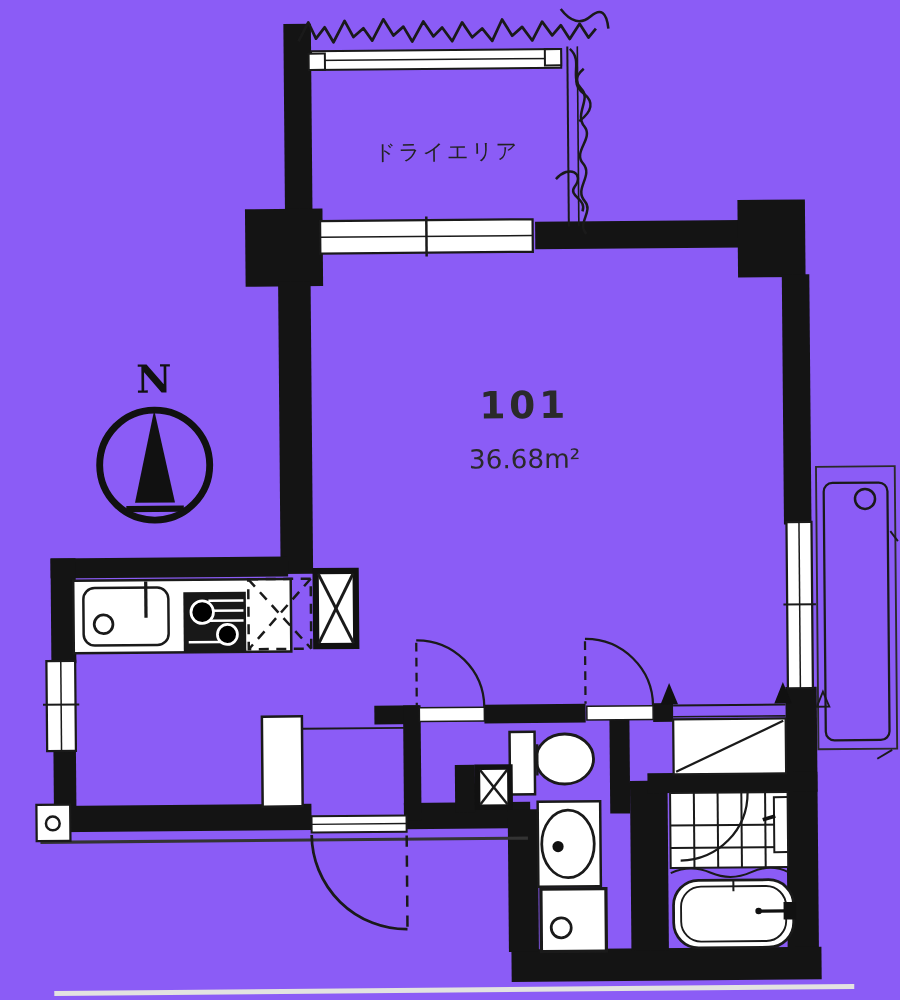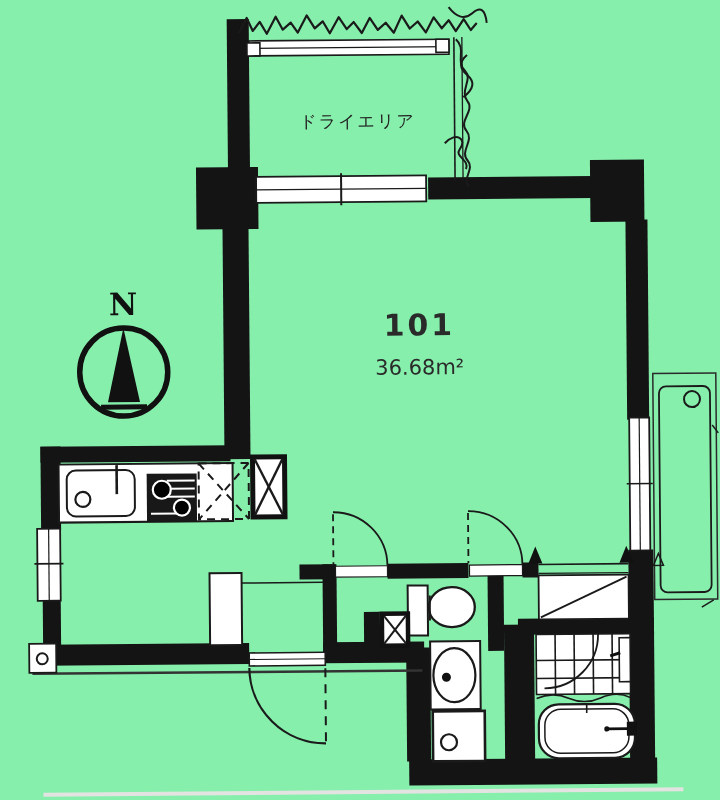--- a/index.html
+++ b/index.html
@@ -1,16 +1,16 @@
 <!DOCTYPE html>
 <html><head>
 <meta charset="utf-8">
 <style>
   html,body{margin:0;padding:0;background:#ffffff;}
-  .stage{position:relative;width:720px;height:800px;background:#86efac;overflow:hidden;
+  .stage{position:relative;width:720px;height:800px;background:#8b5cf6;overflow:hidden;
          font-family:"DejaVu Sans","Liberation Sans",sans-serif;color:#1a1a1a;}
   .plan-rotate{position:absolute;left:0;top:0;width:720px;height:800px;transform:rotate(-0.5deg);transform-origin:50% 50%;}
   svg{position:absolute;left:0;top:0;}
   .lbl{position:absolute;text-align:center;white-space:nowrap;}
   .lbl-dry{left:290px;top:110px;width:140px;font-size:17px;letter-spacing:2px;font-weight:500;color:#222;}
   .lbl-unit{left:330px;top:308px;width:180px;font-size:30px;font-weight:600;letter-spacing:3px;color:#2a2a2a;}
   .lbl-area{left:330px;top:356px;width:180px;font-size:21px;font-weight:500;color:#2a2a2a;}
   .lbl-n{left:102px;top:284px;width:44px;font-family:"DejaVu Serif","Liberation Serif",serif;
          font-size:31px;font-weight:bold;color:#111;}
   .w{fill:#141414;stroke:none;}

